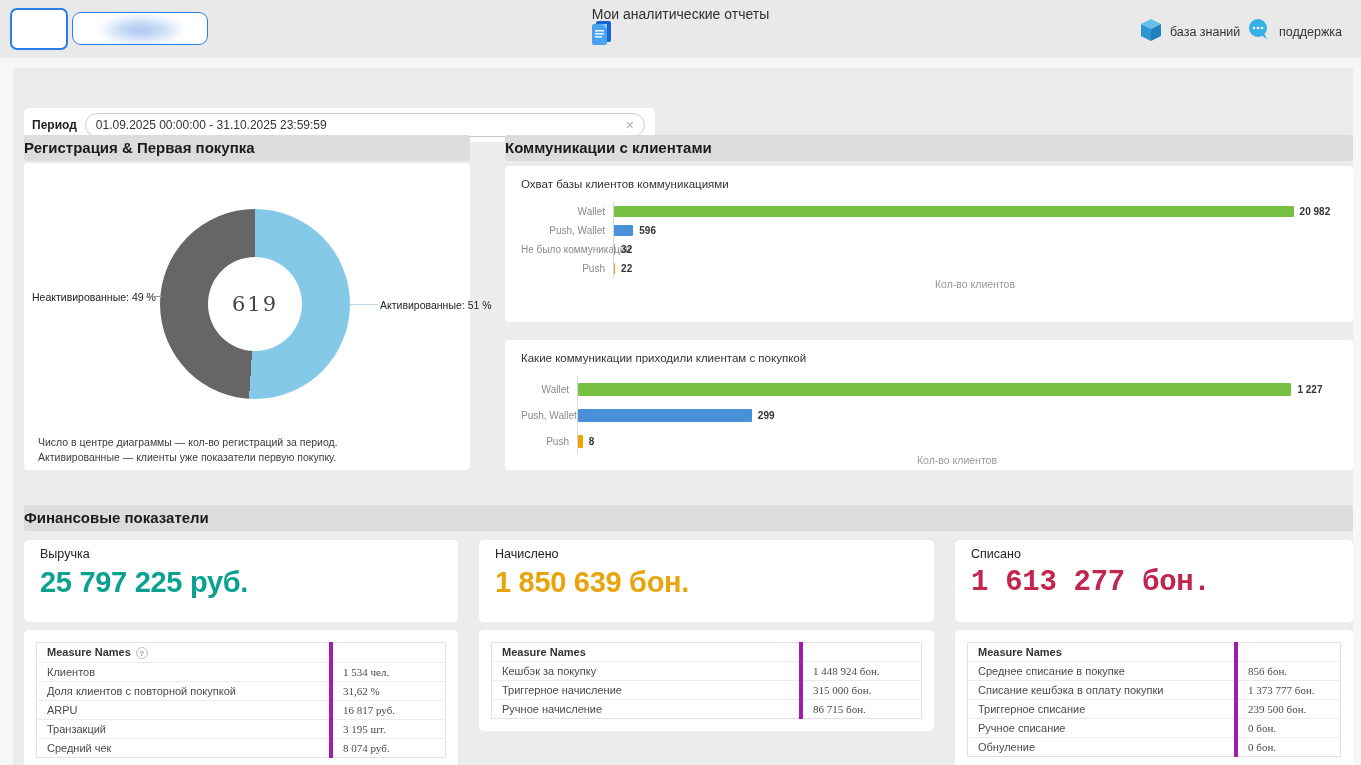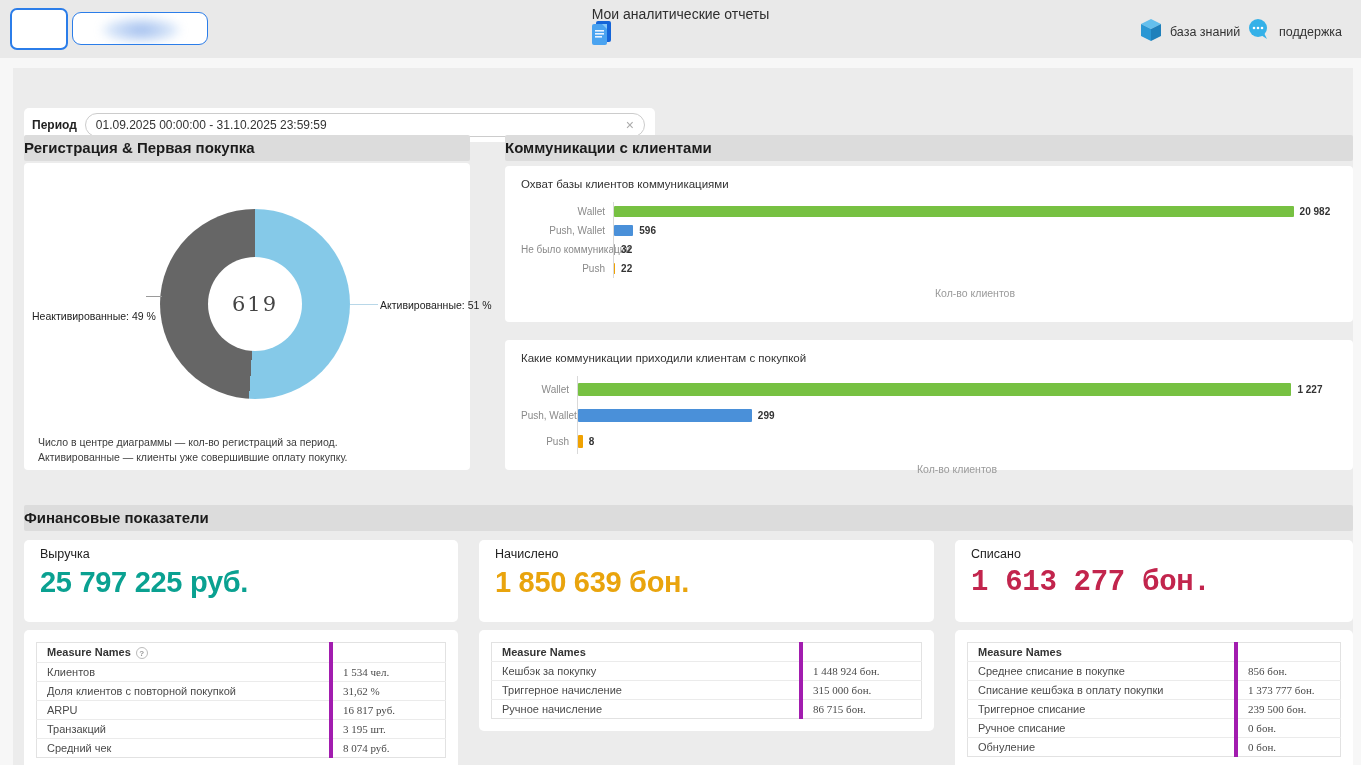--- a/index.html
+++ b/index.html
@@ -60,21 +60,21 @@
   .donut-card { left:11px; top:95px; width:446px; height:307px; }
   .donut-ring {
     position:absolute; left:136px; top:46px; width:190px; height:190px; border-radius:50%;
   }
   .donut-hole {
     position:absolute; left:184px; top:94px; width:94px; height:94px; border-radius:50%;
     background:#fff; display:flex; align-items:center; justify-content:center;
   }
   .donut-center { font-family:"DejaVu Serif", serif; font-size:21px; color:#444; letter-spacing:2px; }
   .callout { position:absolute; font-size:10.5px; color:#222; white-space:nowrap; }
-  .callout-left { left:8px; top:128px; width:112px; text-align:center;margin-top:19px; }
+  .callout-left { left:8px; top:128px; width:112px; text-align:center; }
   .callout-right { left:356px; top:136px; }
   .lead-line { position:absolute; height:1px; background:#9a9a9a; }
   .lead-left { left:122px; top:133px; width:16px; }
   .lead-right { left:326px; top:141px; width:28px; background:#b8d7e8; }
   .footnote { position:absolute; left:14px; top:272px; font-size:10.5px; color:#3c3c3c; line-height:15px; }
   
   .chart-card1 { left:492px; top:98px; width:848px; height:156px; padding:12px 16px; }
   .chart-card2 { left:492px; top:272px; width:848px; height:130px; padding:12px 16px; }
   .chart-title { font-size:11.5px; color:#333; }
   .hchart { margin-top:12px; }
@@ -82,21 +82,21 @@
   .c1 .hrow { height:19px; }
   .c2 .hrow { height:26px; }
   .hlabel { font-size:10px; color:#8a8a8a; text-align:right; padding-right:8px; white-space:nowrap; }
   .c1 .hlabel { width:92px; }
   .c2 .hlabel { width:56px; }
   .hplot { flex:1; border-left:1px solid #d9d9d9; display:flex; align-items:center; height:100%; }
   .hbar { border-radius:1px; }
   .c1 .hbar { height:11px; }
   .c2 .hbar { height:13px; }
   .hval { font-size:10px; font-weight:bold; color:#333; margin-left:6px; white-space:nowrap; }
-  .hxaxis { font-size:10.5px; color:#9a9a9a; text-align:center; margin-top:9px; }
+  .hxaxis { font-size:10.5px; color:#9a9a9a; text-align:center; }
   .c1 .hxaxis { margin-left:92px; }
   .c2 .hxaxis { margin-left:56px; }
   
   .fin-cols { position:absolute; left:11px; top:472px; width:1329px; display:flex; gap:21px; }
   .fin-col1 { width:434px; } .fin-col2 { width:455px; } .fin-col3 { width:398px; }
   .kpi-card { background:#fff; border-radius:5px; height:82px; padding:7px 16px; }
   .kpi-label { font-size:12.5px; color:#222; }
   .kpi-value { font-size:29px; font-weight:bold; letter-spacing:-0.3px; margin-top:5px; white-space:nowrap; }
   .table-card { background:#fff; border-radius:5px; margin-top:8px; padding:12px; }
   table.mtab { width:100%; border-collapse:collapse; border:1px solid #e2e2e2; font-size:11px; color:#4a4a4a; }
@@ -171,21 +171,21 @@
     <div class="donut-ring" style="background: conic-gradient(rgb(133, 201, 232) 0deg, rgb(133, 201, 232) 51%, rgb(102, 102, 102) 51%, rgb(102, 102, 102) 100%);"></div>
     <div class="donut-hole">
       <span class="donut-center">619</span>
     </div>
     <div class="callout callout-left">Неактивированные: 49 %</div>
     <div class="lead-line lead-left"></div>
     <div class="callout callout-right">Активированные: 51 %</div>
     <div class="lead-line lead-right"></div>
     <div class="footnote">
       <div>Число в центре диаграммы — кол-во регистраций за период.</div>
-      <div>Активированные — клиенты уже совершившие оплату покупку.</div>
+      <div>Активированные — клиенты уже показатели первую покупку.</div>
     </div>
   </div>
 
   <div class="sect-hdr sect-comm">Коммуникации с клиентами</div>
 
   <div class="card chart-card1 c1">
     <div class="chart-title">Охват базы клиентов коммуникациями</div>
     <div class="hchart">
       <div class="hrow">
         <div class="hlabel">Wallet</div>

